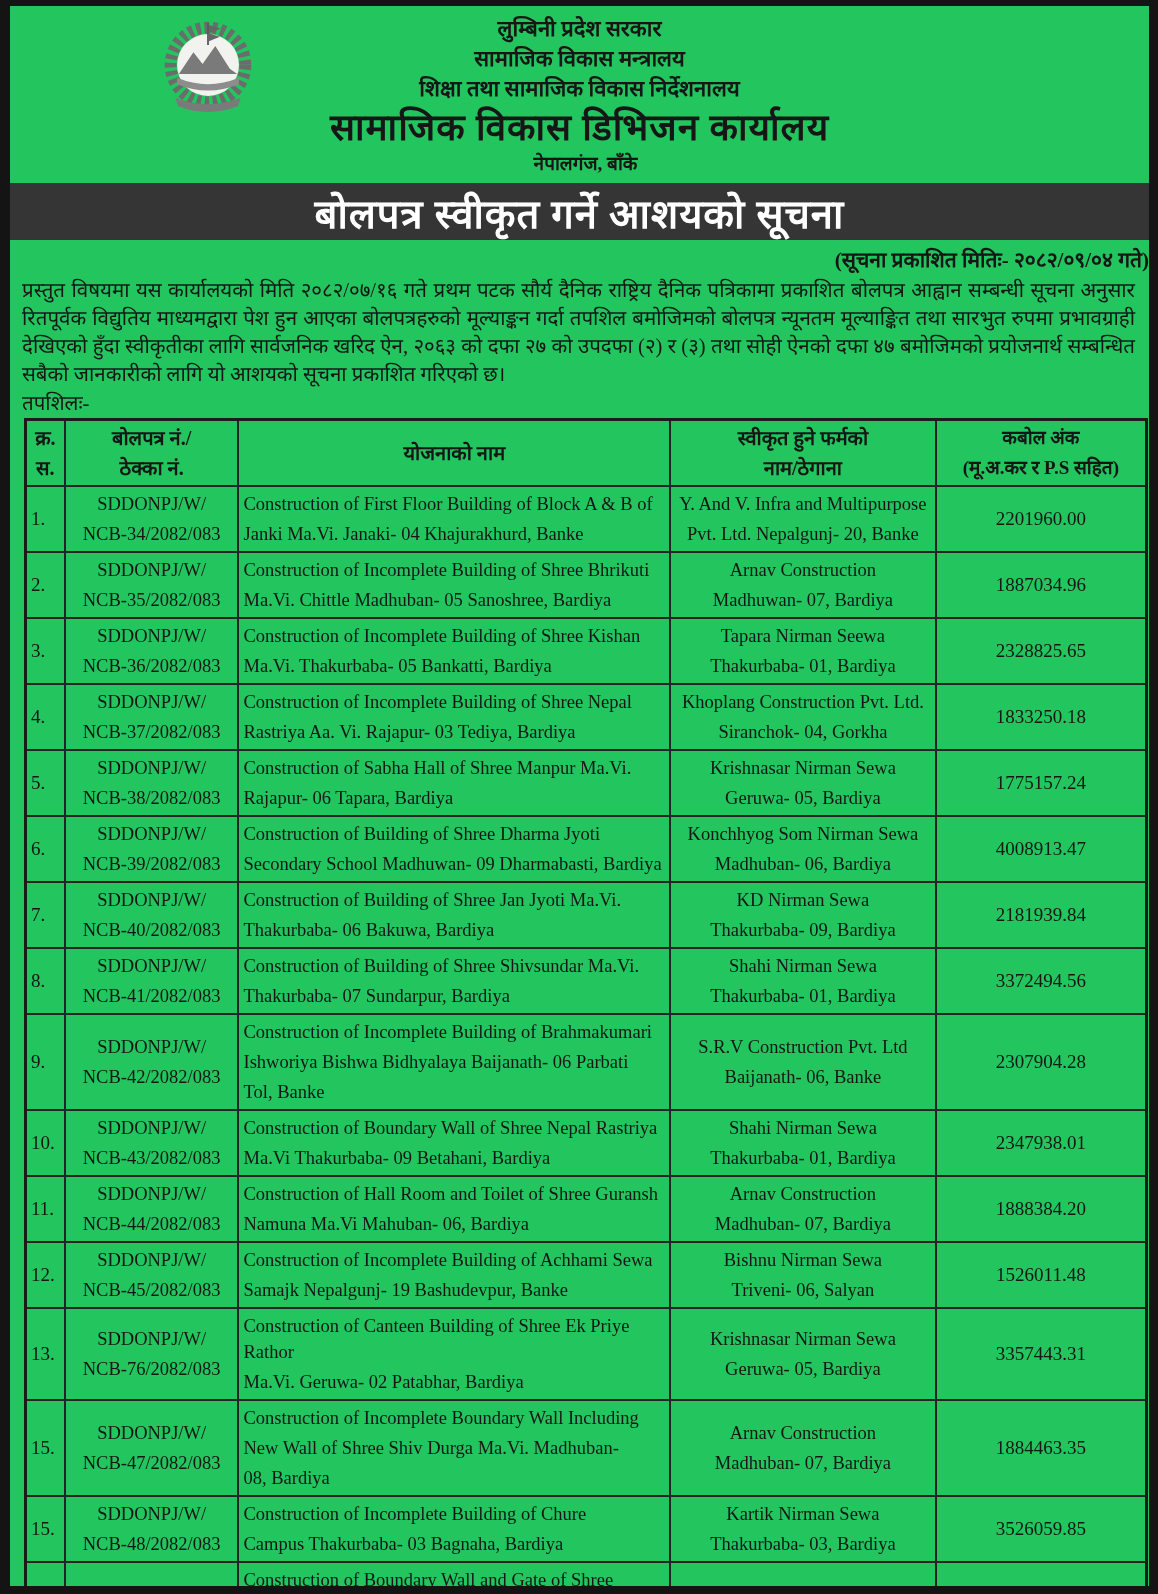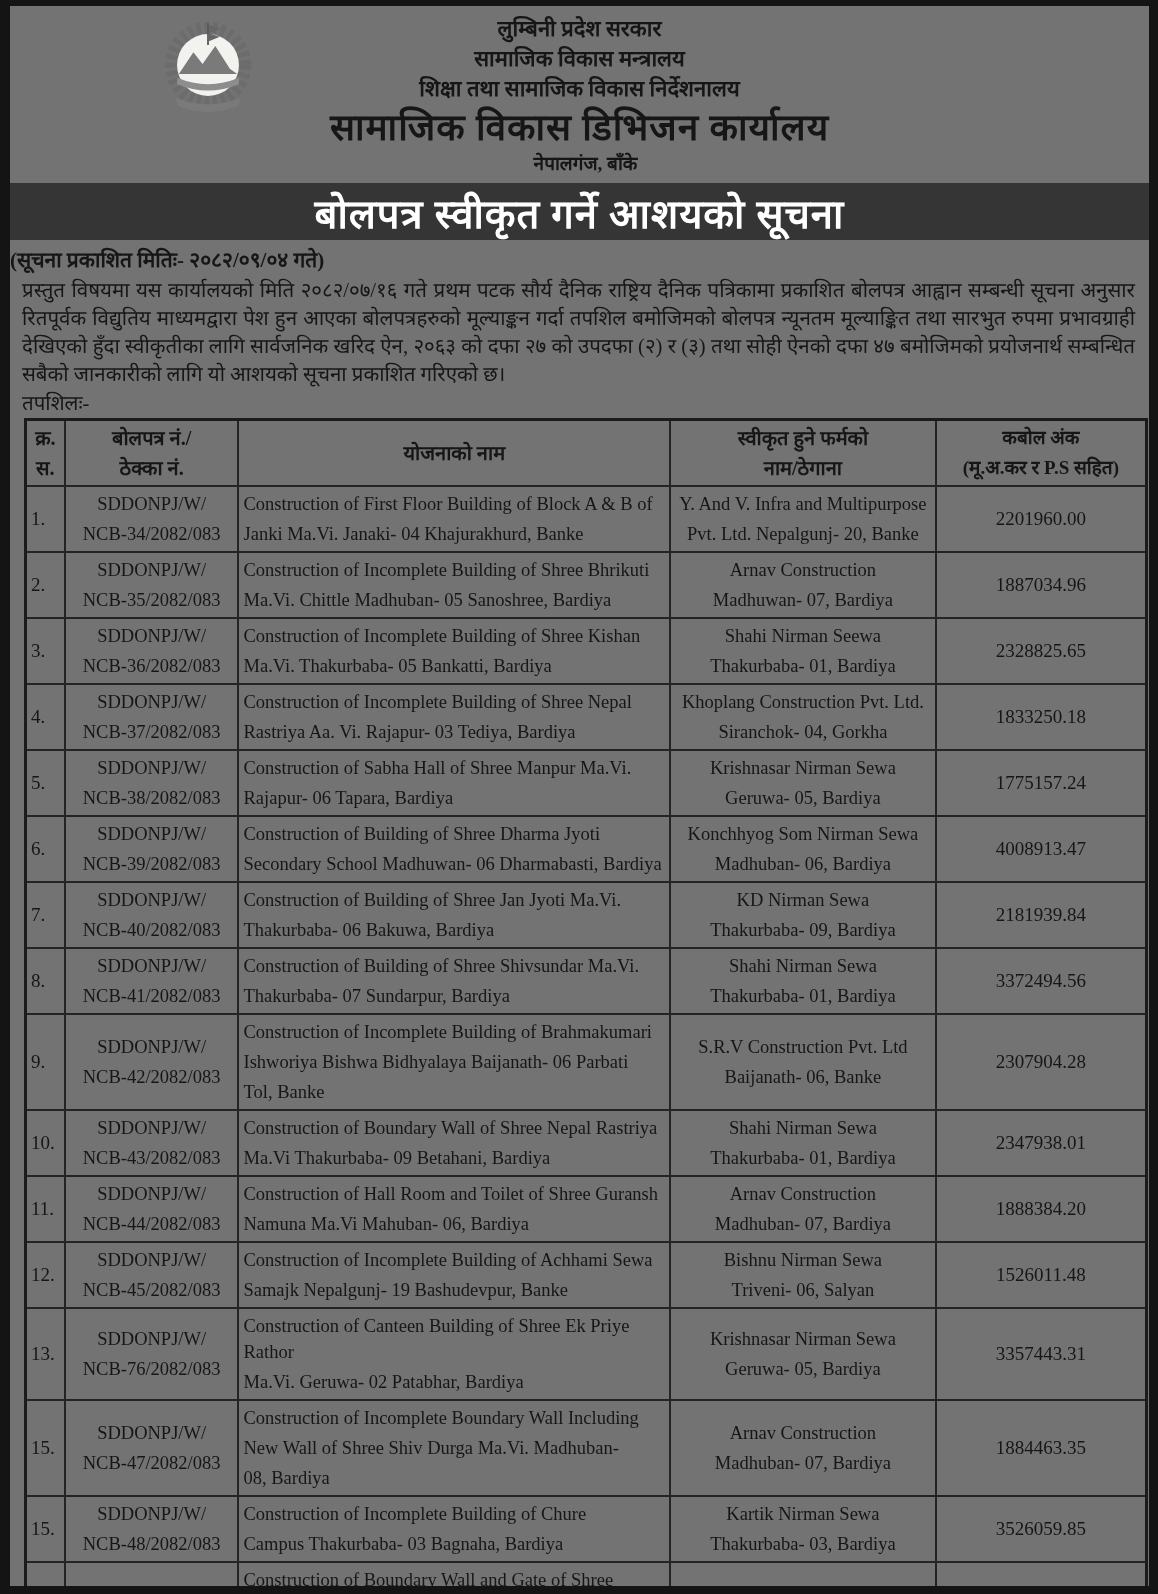--- a/index.html
+++ b/index.html
@@ -5,21 +5,21 @@
   * { box-sizing: border-box; }
   html, body { margin: 0; padding: 0; }
   body {
     width: 1158px; height: 1594px;
     background: #d8d8d8;
     font-family: "Liberation Serif", serif;
   }
   .page {
     position: relative;
     width: 1158px; height: 1594px;
-    background: #737373;
+    background: #22c55e;
     border-top: 6px solid #141414;
     border-bottom: 8px solid #141414;
     border-left: 10px solid #141414;
     border-right: 9px solid #141414;
     overflow: hidden;
     color: #161616;
   }
   
   .header { position: relative; text-align: center; padding-top: 8px; }
   .emblem { position: absolute; left: 142px; top: 8px; width: 112px; height: 102px; }
@@ -27,21 +27,21 @@
   .h-office { font-size: 37px; font-weight: 800; line-height: 48px; letter-spacing: 1px; }
   .h-loc { font-size: 19px; font-weight: 600; line-height: 24px; padding-left: 12px; }
   
   .banner {
     margin-top: 7px; width: 100%; height: 57px;
     background: #353535; color: #ffffff;
     display: flex; align-items: flex-end; justify-content: center;
   }
   .banner span { font-size: 40px; font-weight: 800; letter-spacing: 1px; }
   
-  .date-line { text-align: left; font-size: 21px; font-weight: 700; margin: 6px 0 2px; line-height: 28px; }
+  .date-line { text-align: right; font-size: 21px; font-weight: 700; margin: 6px 0 2px; line-height: 28px; }
   .para {
     margin: 2px 14px 0 12px;
     font-size: 20.5px; font-weight: 500;
     line-height: 28px; text-align: justify;
   }
   .details-label { margin: 2px 0 0 12px; font-size: 20.5px; font-weight: 500; line-height: 26px; }
   
   table.tender {
     width: 1124px; margin: 2px 14px 0 14px;
     border-collapse: collapse;
@@ -174,21 +174,21 @@
           </td>
           <td class="c-tender">
             <div class="cell-line">SDDONPJ/W/</div>
             <div class="cell-line">NCB-36/2082/083</div>
           </td>
           <td class="c-project">
             <div class="cell-line">Construction of Incomplete Building of Shree Kishan</div>
             <div class="cell-line">Ma.Vi. Thakurbaba- 05 Bankatti, Bardiya</div>
           </td>
           <td class="c-firm">
-            <div class="cell-line">Shahi Nirman Seewa</div>
+            <div class="cell-line">Tapara Nirman Seewa</div>
             <div class="cell-line">Thakurbaba- 01, Bardiya</div>
           </td>
           <td class="c-amount">
             <div class="cell-line">2328825.65</div>
           </td>
         </tr>
         <tr>
           <td class="c-sn">
             <div class="cell-line">4.</div>
           </td>
@@ -231,21 +231,21 @@
         <tr>
           <td class="c-sn">
             <div class="cell-line">6.</div>
           </td>
           <td class="c-tender">
             <div class="cell-line">SDDONPJ/W/</div>
             <div class="cell-line">NCB-39/2082/083</div>
           </td>
           <td class="c-project">
             <div class="cell-line">Construction of Building of Shree Dharma Jyoti</div>
-            <div class="cell-line">Secondary School Madhuwan- 06 Dharmabasti, Bardiya</div>
+            <div class="cell-line">Secondary School Madhuwan- 09 Dharmabasti, Bardiya</div>
           </td>
           <td class="c-firm">
             <div class="cell-line">Konchhyog Som Nirman Sewa</div>
             <div class="cell-line">Madhuban- 06, Bardiya</div>
           </td>
           <td class="c-amount">
             <div class="cell-line">4008913.47</div>
           </td>
         </tr>
         <tr>

